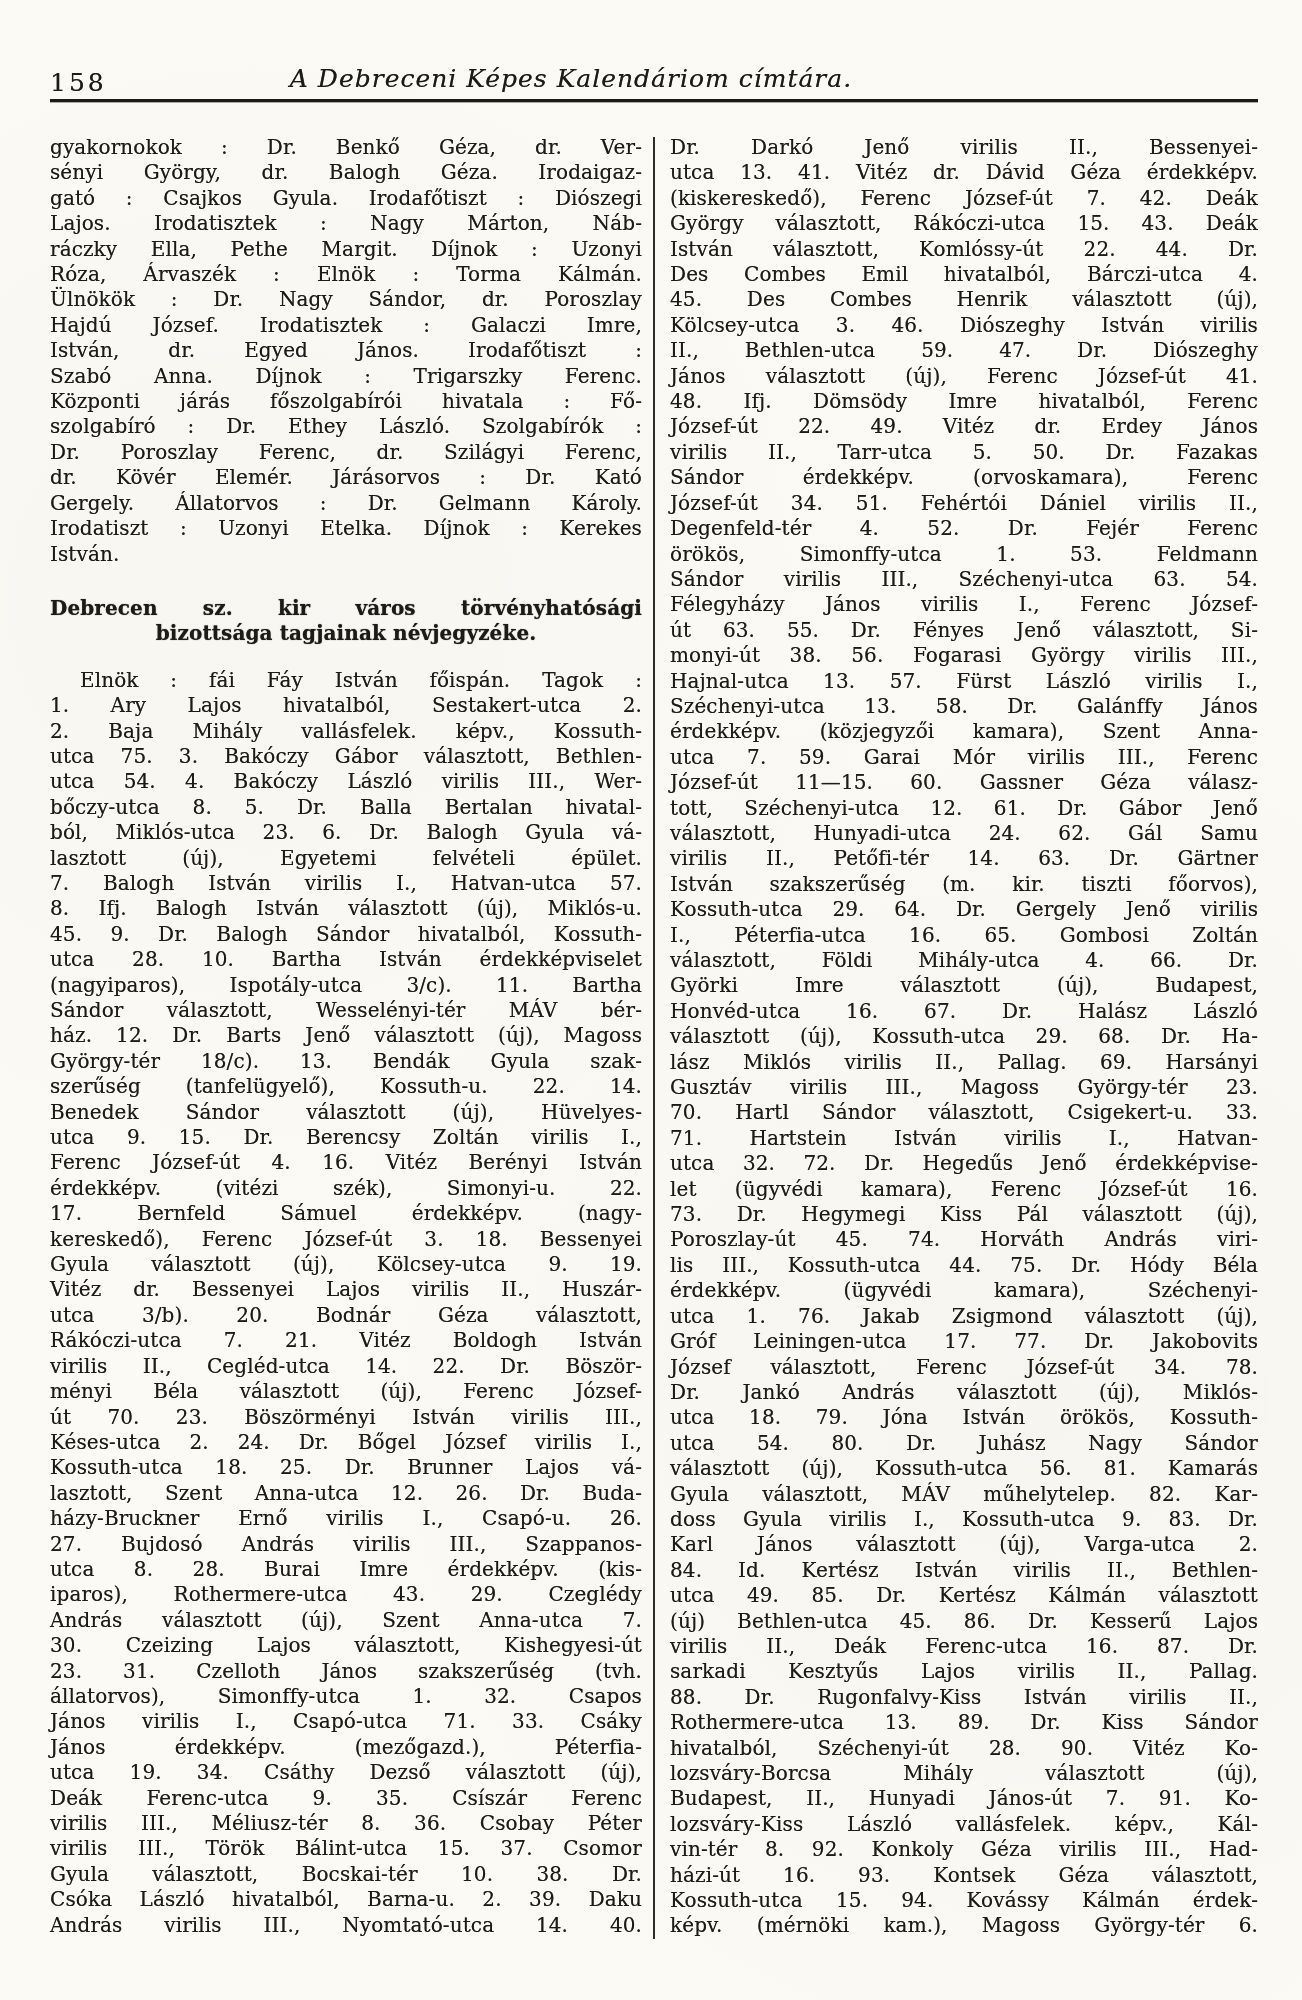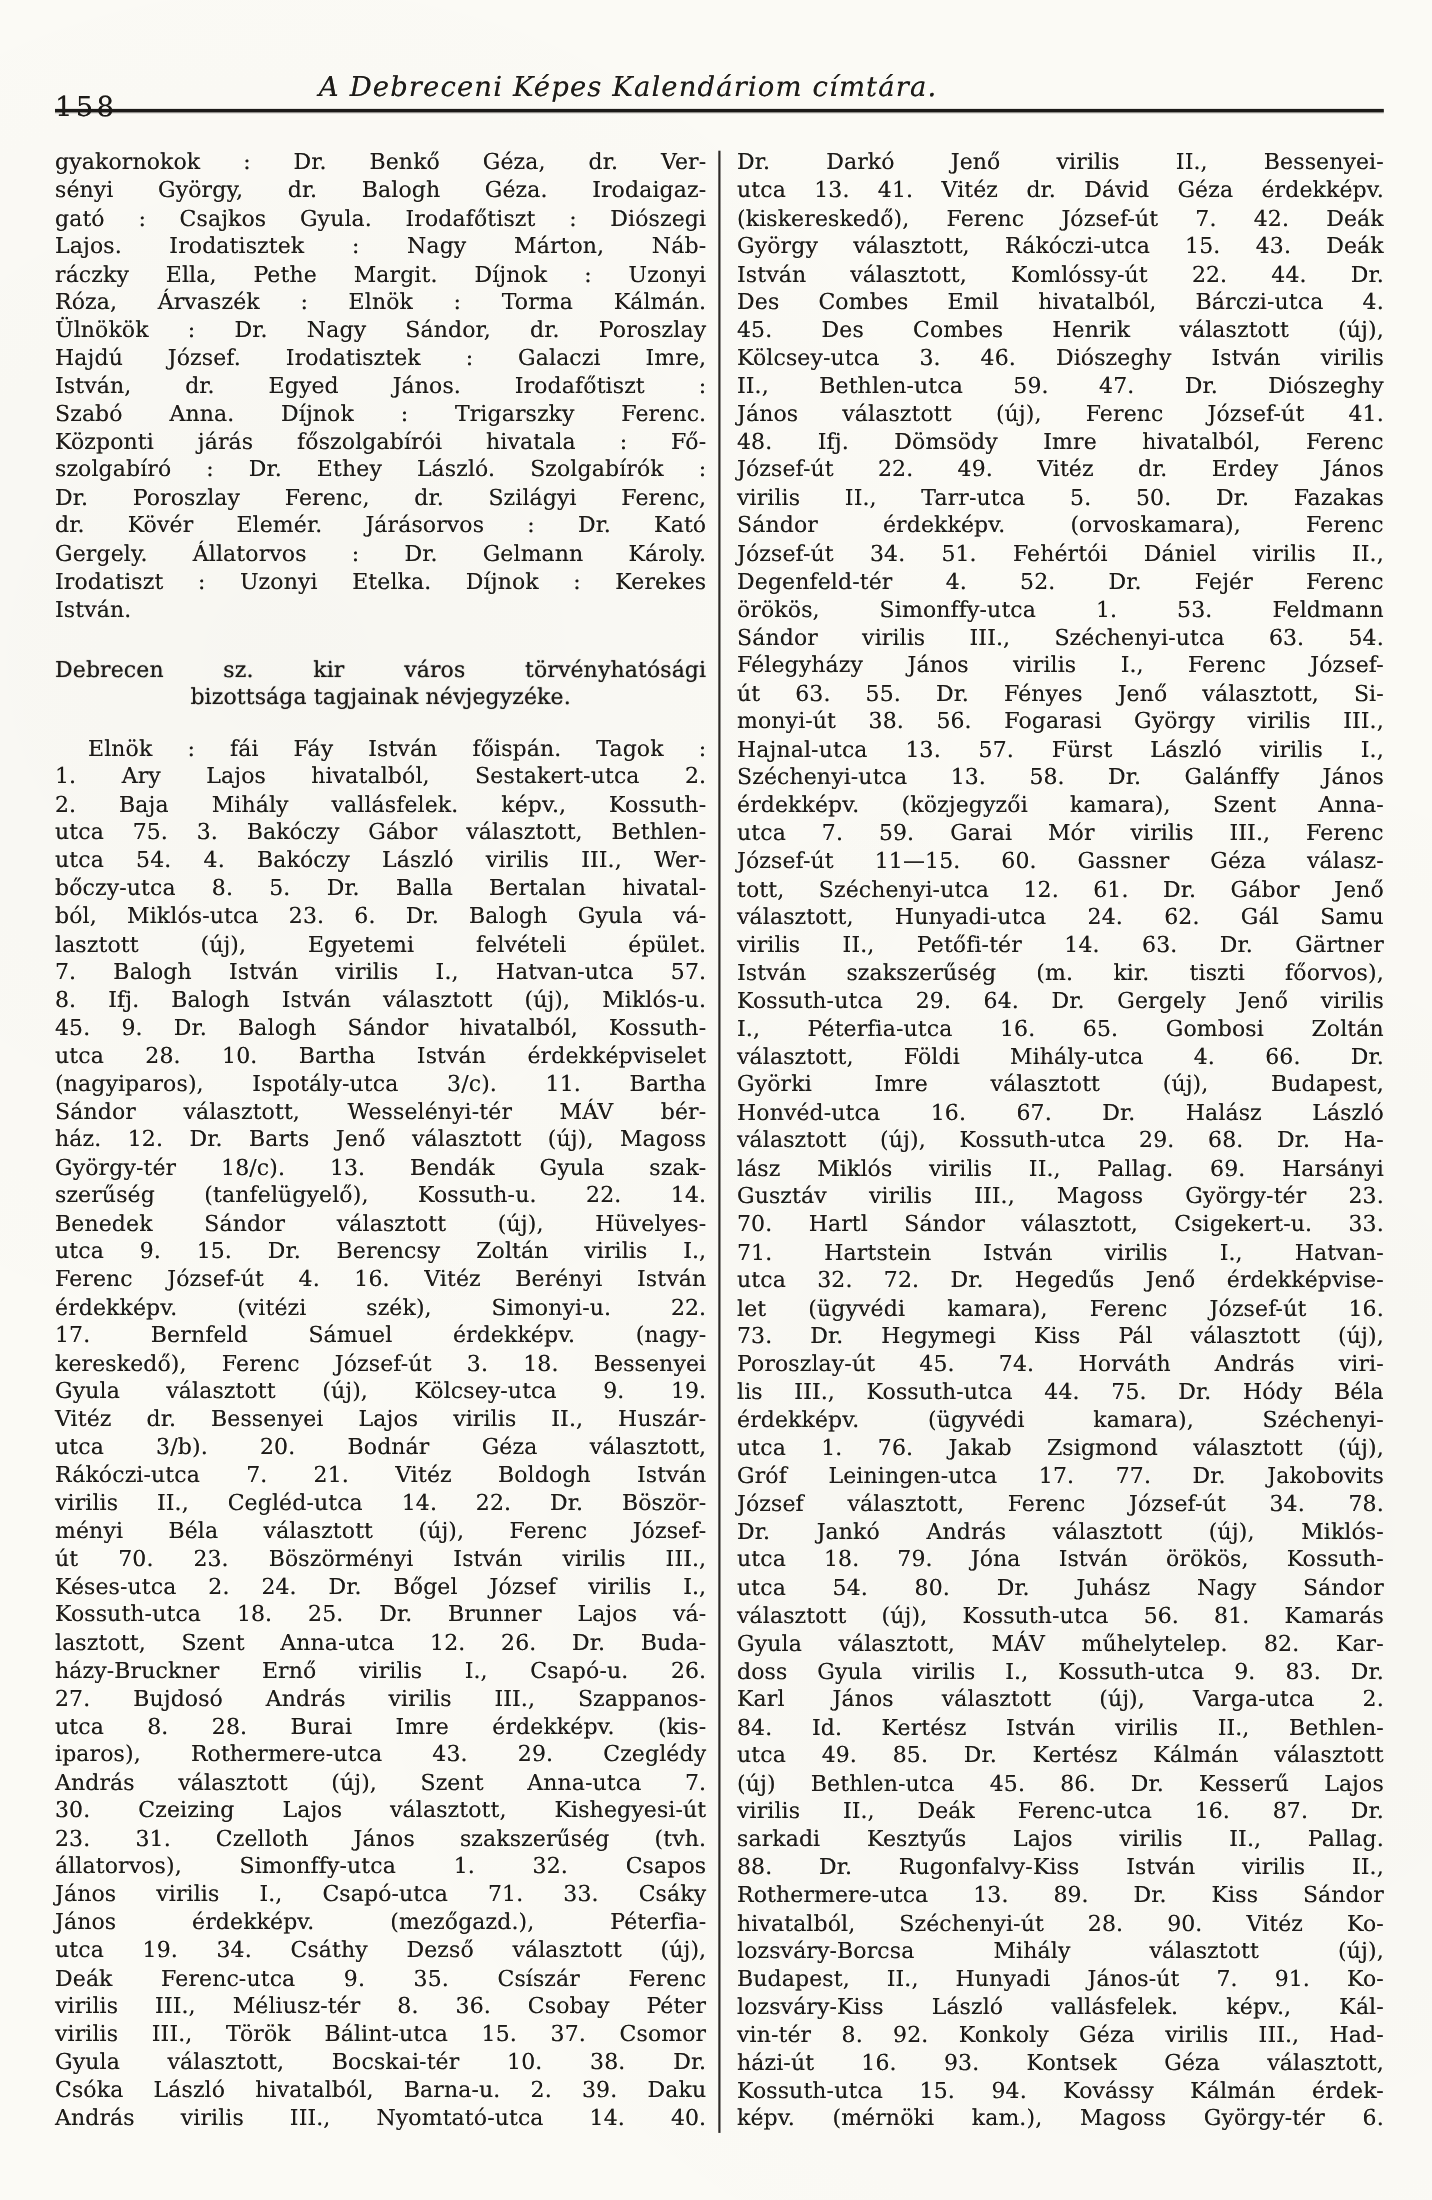--- a/index.html
+++ b/index.html
@@ -23,21 +23,21 @@
   .running-header {
     position: absolute;
     top: 62px;
     left: 50px;
     right: 45px;
     height: 32px;
   }
   .page-number {
     position: absolute;
     left: 0;
-    top: 20px;
+    top: 6px;
     font-size: 25px;
     letter-spacing: 3px;
     text-shadow: 0 0 0.6px rgba(29,27,24,0.7);
   }
   .page-title {
     position: absolute;
     left: 120px;
     right: 285px;
     top: 2px;
     text-align: center;
@@ -79,21 +79,21 @@
     letter-spacing: 0.1px;
     text-shadow: 0 0 0.6px rgba(29,27,24,0.65);
   }
   .para1 .line.last { text-align-last: left; }
   .section-heading {
     margin: 29px 0 21px 0;
     font-size: 20.5px;
     font-weight: bold;
   }
   .section-heading .line {
-    font-weight: normal;
+    font-weight: bold;
     text-shadow: 0 0 0.9px rgba(29,27,24,0.8);
   }
   .section-heading .line.last {
     text-align-last: center;
   }
   .para2 .line:first-child { text-indent: 30px; }
 </style>
 </head>
 <body>
 

